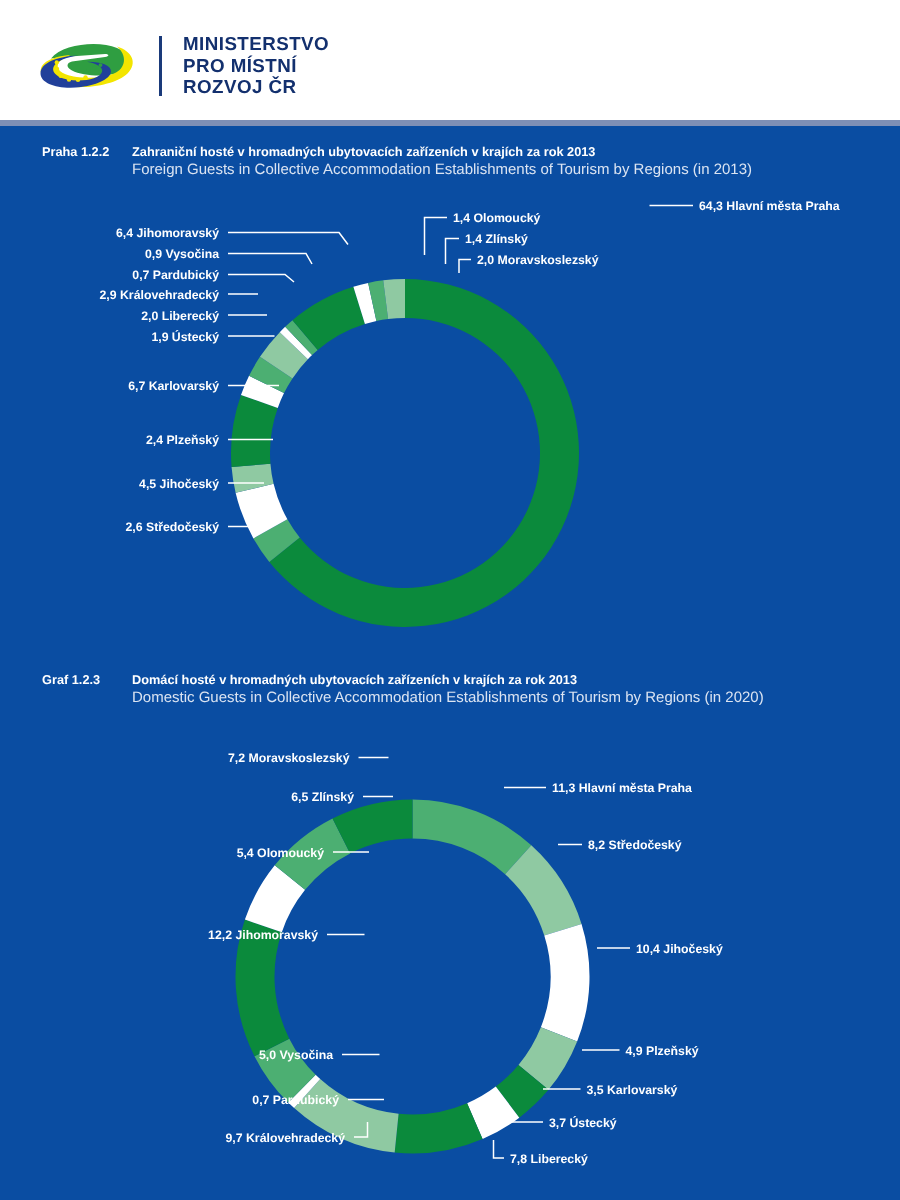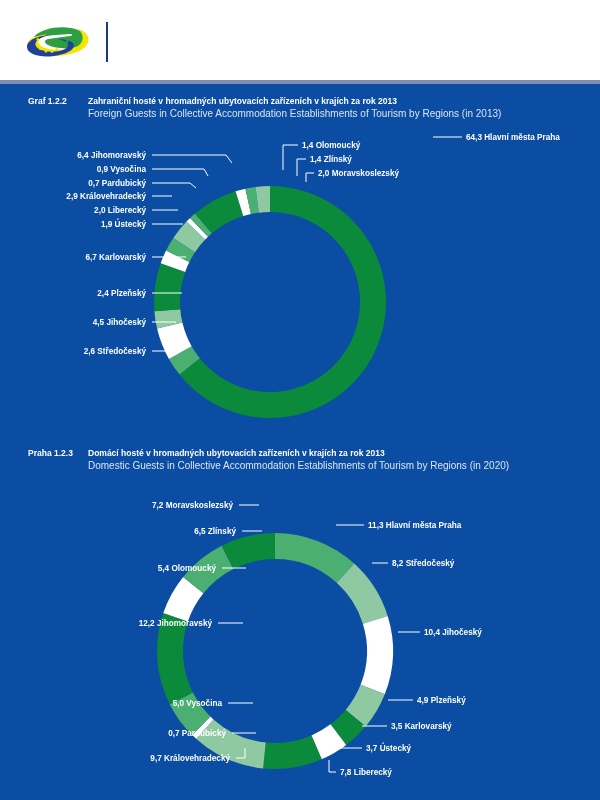--- a/index.html
+++ b/index.html
@@ -75,27 +75,32 @@
         <circle cx="35" cy="26.6" r="1.5"></circle>
           <circle cx="15.8" cy="16.6" r="1.4"></circle>
       </g>
       <g fill="#2f9e41">
         <circle cx="41" cy="20" r="1.3"></circle>
           <circle cx="45" cy="18.4" r="1.3"></circle>
         <circle cx="37" cy="21.4" r="1.3"></circle>
       </g>
     </svg>
     <div id="logo-divider"></div>
+    <div id="ministry-name">
+      <div>MINISTERSTVO</div>
+      <div>PRO MÍSTNÍ</div>
+      <div>ROZVOJ ČR</div>
+    </div>
   </div>
 </div>
 <div id="header-rule"></div>
 
 <div class="chart-block" style="top:96px;height:340px;">
   <div class="chart-head" style="top:0;">
-    <span class="graf-no">Graf 1.2.2</span>
+    <span class="graf-no">Praha 1.2.2</span>
     <span class="title-cz">Zahraniční hosté v hromadných ubytovacích zařízeních v krajích za rok 2013</span>
     <span class="title-en">Foreign Guests in Collective Accommodation Establishments of Tourism by Regions (in 2013)</span>
   </div>
   <svg id="svg1" width="600" height="340">
       <path d="M270 90 A116 116 0 1 1 179.5349824419439 278.609094459445 L199.81162430840476 262.33464225301765 A90 90 0 1 0 270 116 Z" fill="#0b8a3c"></path>
       <path d="M179.5349824419439 278.609094459445 A116 116 0 0 1 168.93979364478116 262.94589266523604 L191.5912192071578 250.1821581023383 A90 90 0 0 0 199.81162430840476 262.33464225301765 Z" fill="#4caf72"></path>
       <path d="M168.93979364478116 262.94589266523604 A116 116 0 0 1 157.07261124535643 232.52178103102432 L182.38392251794897 226.57724390338092 A90 90 0 0 0 191.5912192071578 250.1821581023383 Z" fill="#ffffff"></path>
       <path d="M157.07261124535643 232.52178103102432 A116 116 0 0 1 154.3712856220867 215.27364067186895 L180.28806643092932 213.195066038519 A90 90 0 0 0 182.38392251794897 226.57724390338092 Z" fill="#8fc9a2"></path>
       <path d="M154.3712856220867 215.27364067186895 A116 116 0 0 1 160.66067787976453 167.25838621988774 L185.16776732050695 175.94185137749912 A90 90 0 0 0 180.28806643092932 213.195066038519 Z" fill="#0b8a3c"></path>
       <path d="M160.66067787976453 167.25838621988774 A116 116 0 0 1 166.04676548023218 154.5245200811284 L189.3466283898353 166.06212764915134 A90 90 0 0 0 185.16776732050695 175.94185137749912 Z" fill="#ffffff"></path>
@@ -133,21 +138,21 @@
       <text x="302" y="52" class="lbl start">1,4 Olomoucký</text>
       <polyline points="297,80 297,63 306,63" class="leader"></polyline>
       <text x="310" y="66" class="lbl start">1,4 Zlínský</text>
       <polyline points="306,86 306,77 314,77" class="leader"></polyline>
       <text x="318" y="80" class="lbl start">2,0 Moravskoslezský</text>
     </svg>
 </div>
 
 <div class="chart-block" style="top:448px;height:352px;">
   <div class="chart-head" style="top:0;">
-    <span class="graf-no">Praha 1.2.3</span>
+    <span class="graf-no">Graf 1.2.3</span>
     <span class="title-cz">Domácí hosté v hromadných ubytovacích zařízeních v krajích za rok 2013</span>
     <span class="title-en">Domestic Guests in Collective Accommodation Establishments of Tourism by Regions (in 2020)</span>
   </div>
   <svg id="svg2" width="600" height="352">
       <path d="M275 85 A118 118 0 0 1 354.1950219722215 115.52344031216508 L336.7452713681727 134.7979365145694 A92 92 0 0 0 275 111 Z" fill="#4caf72"></path>
       <path d="M354.1950219722215 115.52344031216508 A118 118 0 0 1 387.6899799070839 168.00045102374852 L362.8599843343366 175.7122160524141 A92 92 0 0 0 336.7452713681727 134.7979365145694 Z" fill="#8fc9a2"></path>
       <path d="M387.6899799070839 168.00045102374852 A118 118 0 0 1 384.75599788035345 246.33152350527095 L360.5724729236654 236.78389968207566 A92 92 0 0 0 362.8599843343366 175.7122160524141 Z" fill="#ffffff"></path>
       <path d="M384.75599788035345 246.33152350527095 A118 118 0 0 1 365.6260273532713 278.57065016369864 L345.6575806483132 261.9194899581379 A92 92 0 0 0 360.5724729236654 236.78389968207566 Z" fill="#8fc9a2"></path>
       <path d="M365.6260273532713 278.57065016369864 A118 118 0 0 1 346.2100291144985 297.0910822209644 L330.51968371638867 276.3591488502434 A92 92 0 0 0 345.6575806483132 261.9194899581379 Z" fill="#0b8a3c"></path>
       <path d="M346.2100291144985 297.0910822209644 A118 118 0 0 1 321.7047495524665 311.363584147265 L311.4138725324315 287.48686221651167 A92 92 0 0 0 330.51968371638867 276.3591488502434 Z" fill="#ffffff"></path>

